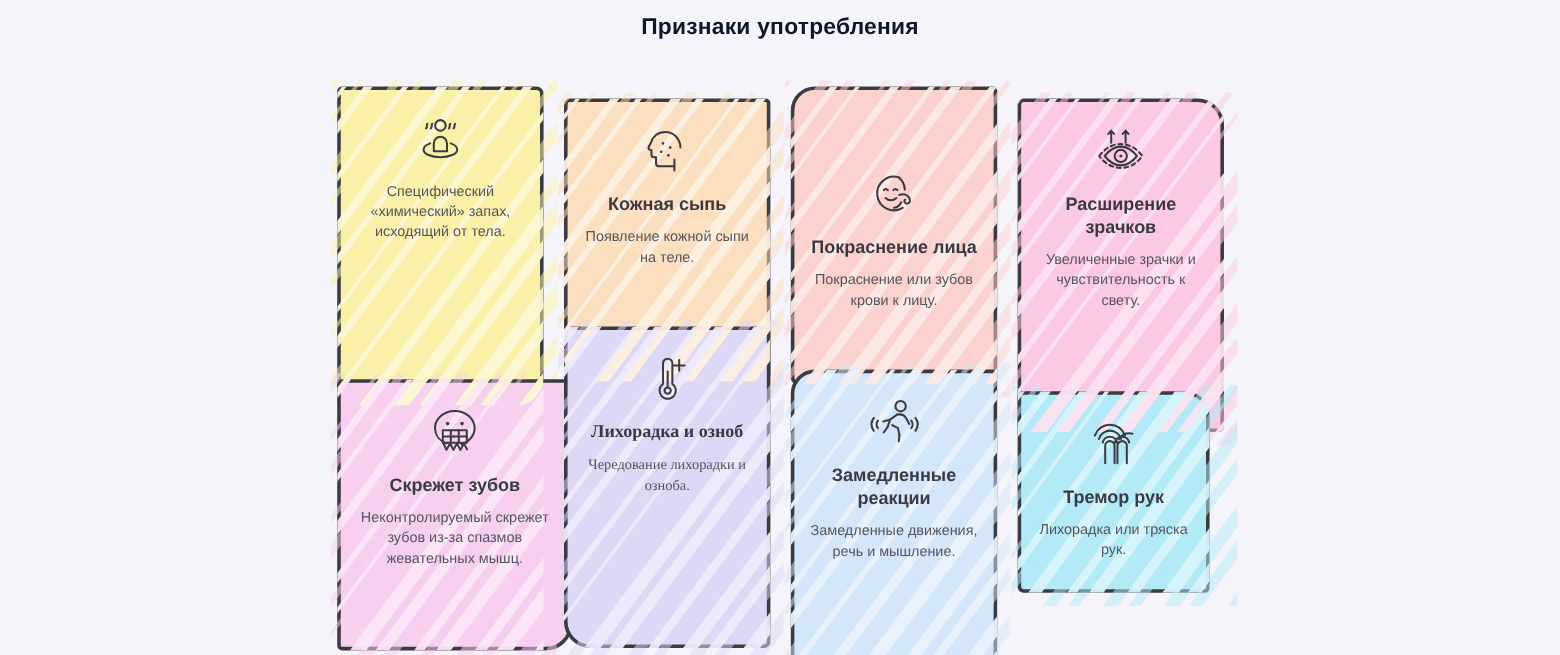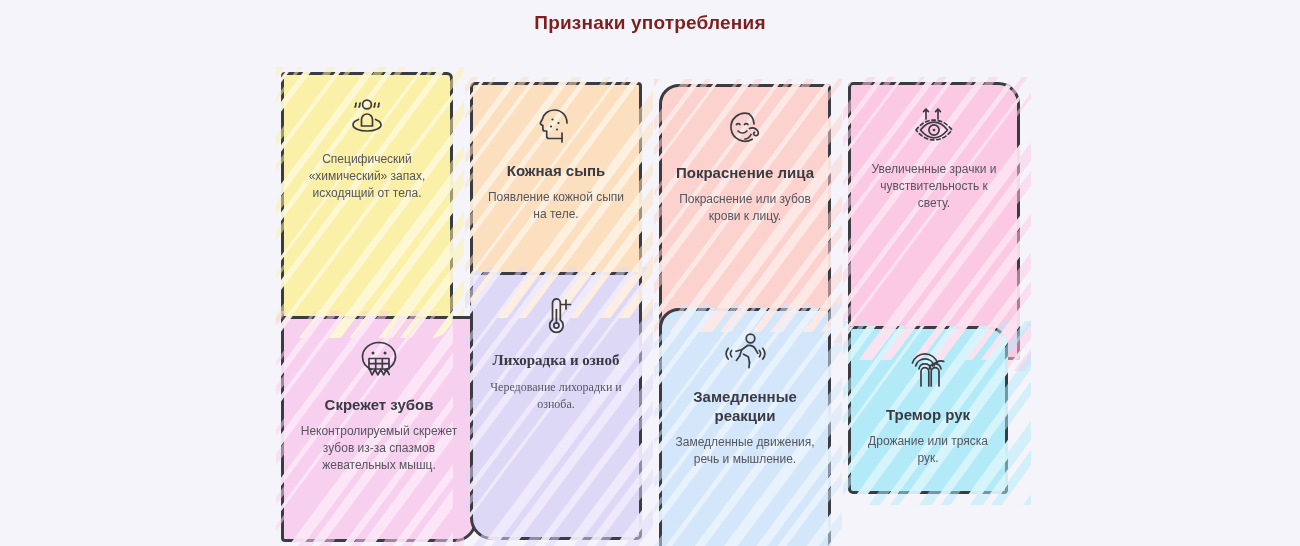--- a/index.html
+++ b/index.html
@@ -75,21 +75,21 @@
     color:#56565f;
     text-align:center;
     line-height:1.42;
     margin:0;
     max-width:100%;
   }
 </style>
 </head>
 <body style="background: rgb(245, 244, 250);">
 
-<h1 id="page-title" style="color: #7f1d1d;">Признаки употребления</h1>
+<h1 id="page-title" style="color: #0f172a;">Признаки употребления</h1>
 
 <div id="board">
     <div class="card" style="left: 281px; top: 14px; width: 172px; height: 266px; background: rgb(250, 240, 168); border-radius: 4px 6px 22px 5px; border-color: rgb(59, 59, 66);">
       <div class="bleed" style="opacity: 0.55;"><svg viewBox="0 0 188 282" width="188" height="282" preserveAspectRatio="none">
           <path d="M-293 288 L-73.03999999999999 -6" stroke="#faf0a8" stroke-width="6" stroke-linecap="round" fill="none" opacity="0.95"></path>
           <path d="M-262 288 L-42.03999999999999 -6" stroke="#faf0a8" stroke-width="4" stroke-linecap="round" fill="none" opacity="0.95"></path>
           <path d="M-242 288 L-22.039999999999992 -6" stroke="#faf0a8" stroke-width="7" stroke-linecap="round" fill="none" opacity="0.95"></path>
           <path d="M-211 288 L8.960000000000008 -6" stroke="#faf0a8" stroke-width="5" stroke-linecap="round" fill="none" opacity="0.95"></path>
           <path d="M-191 288 L28.960000000000008 -6" stroke="#faf0a8" stroke-width="3" stroke-linecap="round" fill="none" opacity="0.95"></path>
           <path d="M-160 288 L59.96000000000001 -6" stroke="#faf0a8" stroke-width="6" stroke-linecap="round" fill="none" opacity="0.95"></path>
@@ -229,21 +229,21 @@
         <circle cx="29.5" cy="24" r="1.1" fill="#3b3b42" stroke="none"></circle>
         <circle cx="22" cy="27.5" r="1.1" fill="#3b3b42" stroke="none"></circle>
         <circle cx="28" cy="30.5" r="1.1" fill="#3b3b42" stroke="none"></circle>
       </g>
           </svg>
         </span>
         <p class="c-title">Кожная сыпь</p>
         <p class="c-desc">Появление кожной сыпи на теле.</p>
       </div>
     </div>
-    <div class="card" style="left: 659px; top: 26px; width: 172px; height: 248px; background: rgb(251, 210, 205); border-radius: 20px 4px 5px 5px; border-color: rgb(59, 59, 66);">
+    <div class="card" style="left: 659px; top: 14px; width: 172px; height: 248px; background: rgb(251, 210, 205); border-radius: 20px 4px 5px 5px; border-color: rgb(59, 59, 66); justify-content: center;">
       <div class="bleed" style="opacity: 0.55;"><svg viewBox="0 0 188 264" width="188" height="264" preserveAspectRatio="none">
           <path d="M-269 270 L-63.079999999999984 -6" stroke="#fbd2cd" stroke-width="5" stroke-linecap="round" fill="none" opacity="0.95"></path>
           <path d="M-249 270 L-43.079999999999984 -6" stroke="#fbd2cd" stroke-width="3" stroke-linecap="round" fill="none" opacity="0.95"></path>
           <path d="M-218 270 L-12.079999999999984 -6" stroke="#fbd2cd" stroke-width="6" stroke-linecap="round" fill="none" opacity="0.95"></path>
           <path d="M-198 270 L7.920000000000016 -6" stroke="#fbd2cd" stroke-width="4" stroke-linecap="round" fill="none" opacity="0.95"></path>
           <path d="M-167 270 L38.920000000000016 -6" stroke="#fbd2cd" stroke-width="7" stroke-linecap="round" fill="none" opacity="0.95"></path>
           <path d="M-147 270 L58.920000000000016 -6" stroke="#fbd2cd" stroke-width="5" stroke-linecap="round" fill="none" opacity="0.95"></path>
           <path d="M-116 270 L89.92000000000002 -6" stroke="#fbd2cd" stroke-width="3" stroke-linecap="round" fill="none" opacity="0.95"></path>
           <path d="M-96 270 L109.92000000000002 -6" stroke="#fbd2cd" stroke-width="6" stroke-linecap="round" fill="none" opacity="0.95"></path>
           <path d="M-65 270 L140.92000000000002 -6" stroke="#fbd2cd" stroke-width="4" stroke-linecap="round" fill="none" opacity="0.95"></path>
@@ -381,20 +381,21 @@
       <g stroke="#3b3b42" stroke-width="1.7" fill="none" stroke-linecap="round" stroke-linejoin="round">
         <path d="M19 20V10M19 10l-2.4 2.6M19 10l2.4 2.6"></path>
         <path d="M31 20V10M31 10l-2.4 2.6M31 10l2.4 2.6"></path>
         <path d="M9 31c5-6.6 11.2-9.9 18-9.9S40 24.4 45 31c-5 6.6-11.2 9.9-18 9.9S14 37.6 9 31z" stroke-dasharray="3.4 3"></path>
         <path d="M13.5 31c4.2-5.2 8.8-7.8 13.5-7.8S36.3 25.8 40.5 31c-4.2 5.2-8.8 7.8-13.5 7.8S17.7 36.2 13.5 31z"></path>
         <circle cx="27" cy="31" r="5.1"></circle>
         <circle cx="27" cy="31" r="1.3" fill="#3b3b42" stroke="none"></circle>
       </g>
           </svg>
         </span>
+        <p class="c-title">Расширение зрачков</p>
         <p class="c-desc">Увеличенные зрачки и чувствительность к свету.</p>
       </div>
     </div>
     <div class="card" style="left: 281px; top: 258px; width: 196px; height: 226px; background: rgb(247, 208, 240); border-radius: 4px 5px 22px 4px; border-color: rgb(59, 59, 66);">
       <div class="bleed" style="opacity: 0.55;"><svg viewBox="0 0 188 242" width="188" height="242" preserveAspectRatio="none">
           <path d="M-247 248 L-58.23999999999998 -6" stroke="#f7d0f0" stroke-width="6" stroke-linecap="round" fill="none" opacity="0.95"></path>
           <path d="M-227 248 L-38.23999999999998 -6" stroke="#f7d0f0" stroke-width="4" stroke-linecap="round" fill="none" opacity="0.95"></path>
           <path d="M-196 248 L-7.239999999999981 -6" stroke="#f7d0f0" stroke-width="7" stroke-linecap="round" fill="none" opacity="0.95"></path>
           <path d="M-176 248 L12.76000000000002 -6" stroke="#f7d0f0" stroke-width="5" stroke-linecap="round" fill="none" opacity="0.95"></path>
           <path d="M-145 248 L43.76000000000002 -6" stroke="#f7d0f0" stroke-width="3" stroke-linecap="round" fill="none" opacity="0.95"></path>
@@ -678,16 +679,16 @@
         <path d="M30.2 43V28.5a3.9 3.9 0 0 1 7.8 0V43"></path>
         <path d="M18 25.8a6 6 0 0 1 11.8 0"></path>
         <path d="M14.7 22.9a9.6 9.6 0 0 1 18.5 0"></path>
         <path d="M11.4 20a13.2 13.2 0 0 1 25.1 0"></path>
         <path d="M28.2 25.8a6 6 0 0 1 11.8 0"></path>
         <path d="M31.5 22.9a9.6 9.6 0 0 1 11.2-4.5"></path>
       </g>
           </svg>
         </span>
         <p class="c-title">Тремор рук</p>
-        <p class="c-desc">Дрожание или тряска рук.</p>
+        <p class="c-desc">Лихорадка или тряска рук.</p>
       </div>
     </div>
   </div>
 
 </body></html>

